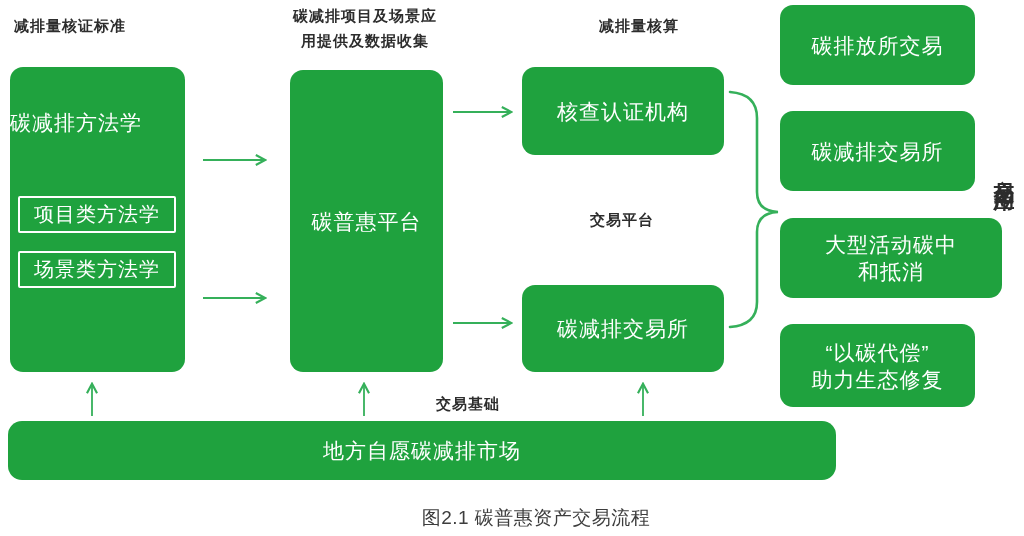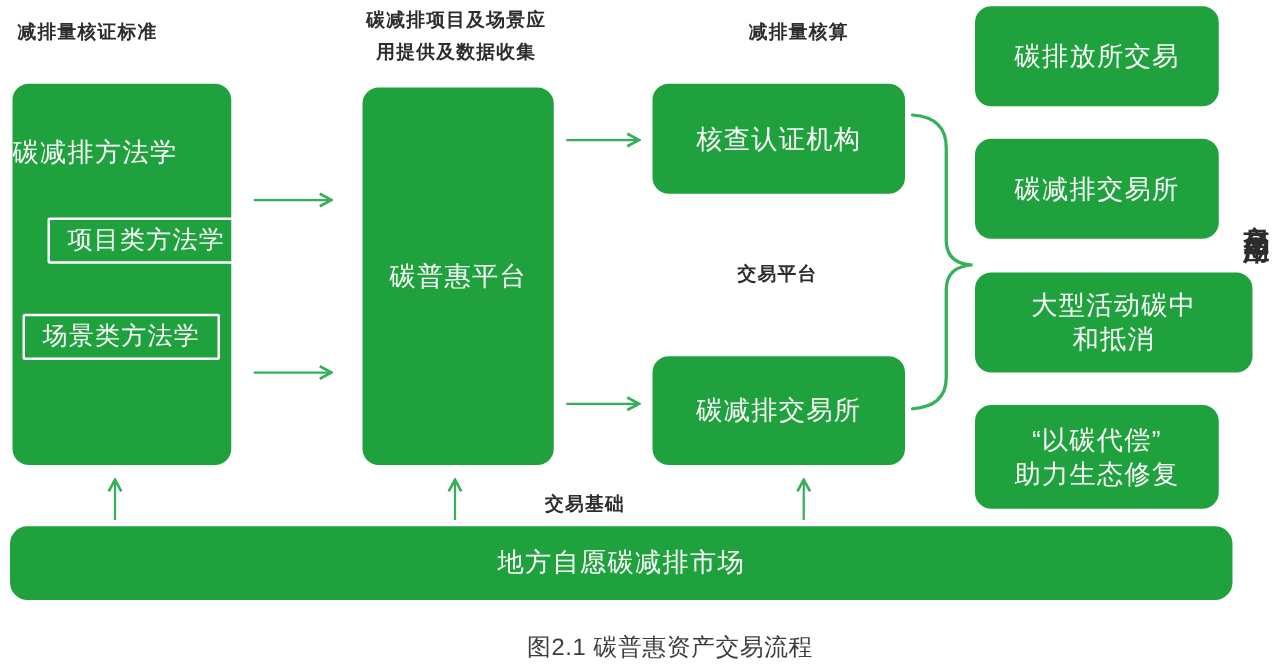--- a/index.html
+++ b/index.html
@@ -104,41 +104,41 @@
   <div class="heading" style="left:574px; top:13px; width:130px; text-align:center;">减排量核算</div>
 
   <div class="heading" style="left:557px; top:207px; width:130px; text-align:center;">交易平台</div>
 
   <div class="heading" style="left:436px; top:391px;">交易基础</div>
 
   <div class="v-heading" style="left:990px; top:163px;">交易应用</div>
 
   <div class="gbox methodology-box" style="left:10px; top:67px; width:175px; height:305px;">
     <div class="methodology-title">碳减排方法学</div>
-    <div class="sub-box" style="top:107px;margin-left:20px;">项目类方法学</div>
+    <div class="sub-box" style="top:129px;">项目类方法学</div>
     <div class="sub-box" style="top:184px;">场景类方法学</div>
   </div>
 
   <div class="gbox" style="left:290px; top:70px; width:153px; height:302px;">碳普惠平台</div>
 
   <div class="gbox" style="left:522px; top:67px; width:202px; height:88px;">核查认证机构</div>
 
   <div class="gbox" style="left:522px; top:285px; width:202px; height:87px;">碳减排交易所</div>
 
   <div class="gbox" style="left:780px; top:5px; width:195px; height:80px;">碳排放所交易</div>
 
   <div class="gbox" style="left:780px; top:111px; width:195px; height:80px;">碳减排交易所</div>
 
   <div class="gbox" style="left:780px; top:218px; width:222px; height:80px;">大型活动碳中
 和抵消</div>
 
   <div class="gbox" style="left:780px; top:324px; width:195px; height:83px;">“以碳代偿”
 助力生态修复</div>
 
-  <div class="gbox" style="left:8px; top:421px; width:978px; height:59px; border-radius:14px;">地方自愿碳减排市场</div>
+  <div class="gbox" style="left:8px; top:421px; width:828px; height:59px; border-radius:14px;">地方自愿碳减排市场</div>
 
   <div class="caption">图2.1 碳普惠资产交易流程</div>
 
   <svg class="arrow-layer" viewBox="0 0 1024 536">
     <defs>
       <marker id="ah" viewBox="0 0 10 10" refX="8" refY="5" markerWidth="7" markerHeight="7" orient="auto-start-reverse">
         <path d="M1.5,1 L9,5 L1.5,9" fill="none" stroke="currentColor" stroke-width="1.7"></path>
       </marker>
     </defs>
     <path d="M203,160 H264" fill="none" stroke="currentColor" stroke-width="1.8" marker-end="url(#ah)"></path>

